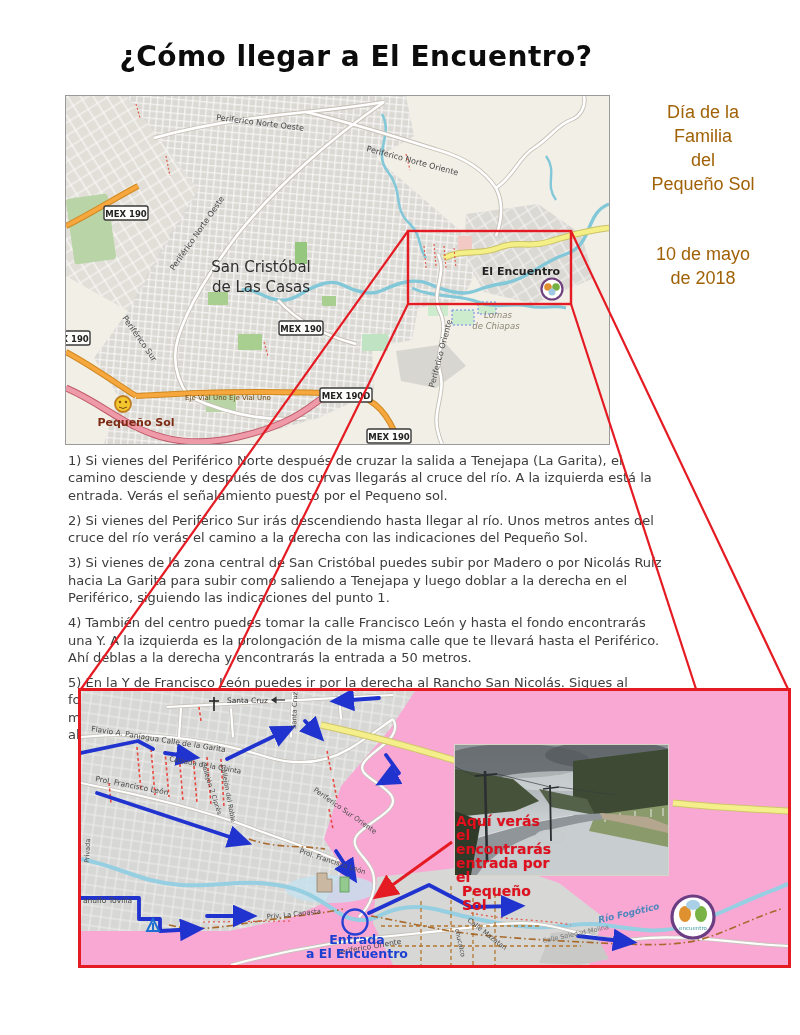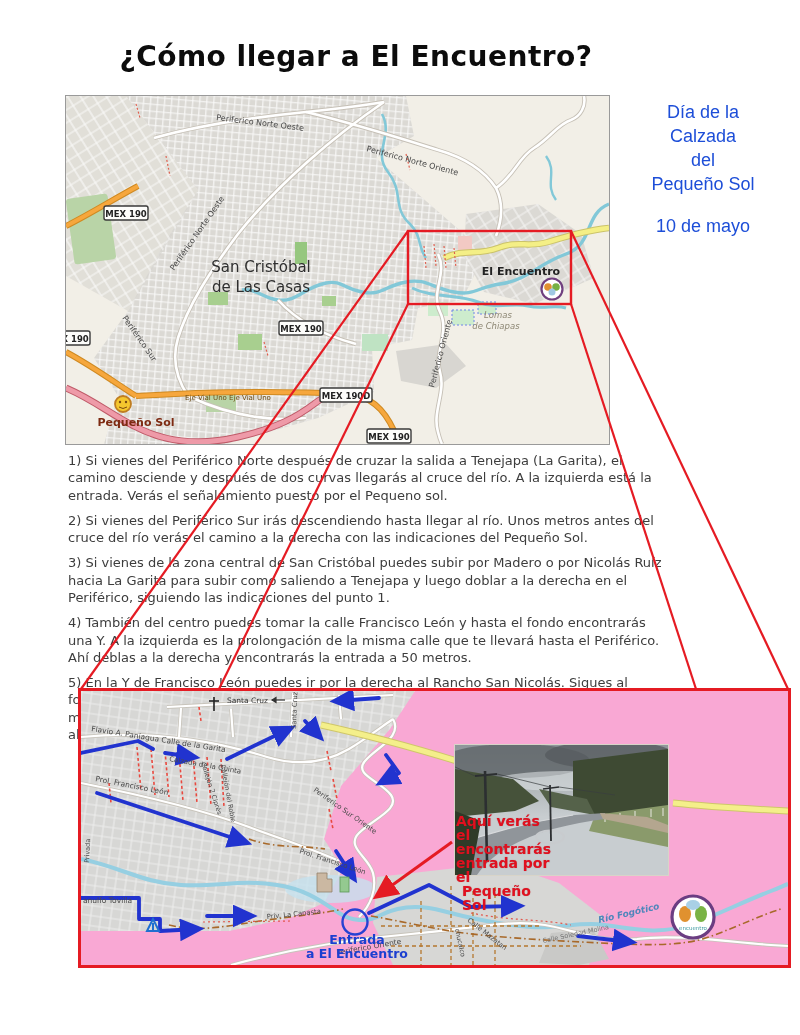--- a/index.html
+++ b/index.html
@@ -1,22 +1,22 @@
 <!DOCTYPE html>
 <html><head>
 <meta charset="utf-8">
 <style>
   html,body{margin:0;padding:0;background:#ffffff;}
   .page{position:relative;width:800px;height:1035px;background:#ffffff;overflow:hidden;
         font-family:"DejaVu Sans",sans-serif;}
   .title{position:absolute;left:0;top:40px;width:712px;text-align:center;
          font-size:28px;font-weight:bold;color:#0c0c0c;letter-spacing:.5px;}
   .event{position:absolute;left:606px;top:100px;width:194px;text-align:center;
-         font-family:"Liberation Sans",sans-serif;font-size:18px;color:#1d4ed8;line-height:24px;}
-  .event .date{margin-top:18px;}
+         font-family:"Liberation Sans",sans-serif;font-size:18px;color:#a16207;line-height:24px;}
+  .event .date{margin-top:46px;}
   .mainmap{position:absolute;left:65px;top:95px;width:545px;height:350px;
            border:1px solid #9a9a9a;box-sizing:border-box;background:#f2efe7;}
   .instructions{position:absolute;left:68px;top:452px;width:600px;
                 font-size:13px;color:#3d3d3d;line-height:1.33;}
   .instructions p{margin:0 0 8px 0;}
   .detailmap{position:absolute;left:78px;top:688px;width:713px;height:280px;
              border:3px solid #e51b23;box-sizing:border-box;background:#f9a8d4;}
   .photo{position:absolute;left:455px;top:745px;width:213px;height:130px;z-index:30;
          outline:1px solid #d8d4c8;}
   .signnote{position:absolute;left:456px;top:814px;width:100px;z-index:40;
@@ -28,24 +28,25 @@
 </style>
 </head>
 <body>
 
 <div class="page">
 
   <div class="title">¿Cómo llegar a El Encuentro?</div>
 
   <div class="event">
     <div>Día de la</div>
-    <div>Calzada</div>
+    <div>Familia</div>
     <div>del</div>
     <div>Pequeño Sol</div>
     <div class="date">10 de mayo</div>
+    <div>de 2018</div>
   </div>
 
   <div class="mainmap">
     <svg width="543" height="348" viewBox="0 0 543 348">
       <defs>
         <pattern id="g1" width="9" height="9" patternUnits="userSpaceOnUse" patternTransform="rotate(18)">
           <path d="M0 1h9M1 0v9" stroke="#ffffff" stroke-width="1.2" fill="none"></path>
         </pattern>
         <pattern id="g2" width="11" height="11" patternUnits="userSpaceOnUse" patternTransform="rotate(-32)">
           <path d="M0 1h11M1 0v11" stroke="#ffffff" stroke-width="1.2" fill="none"></path>

